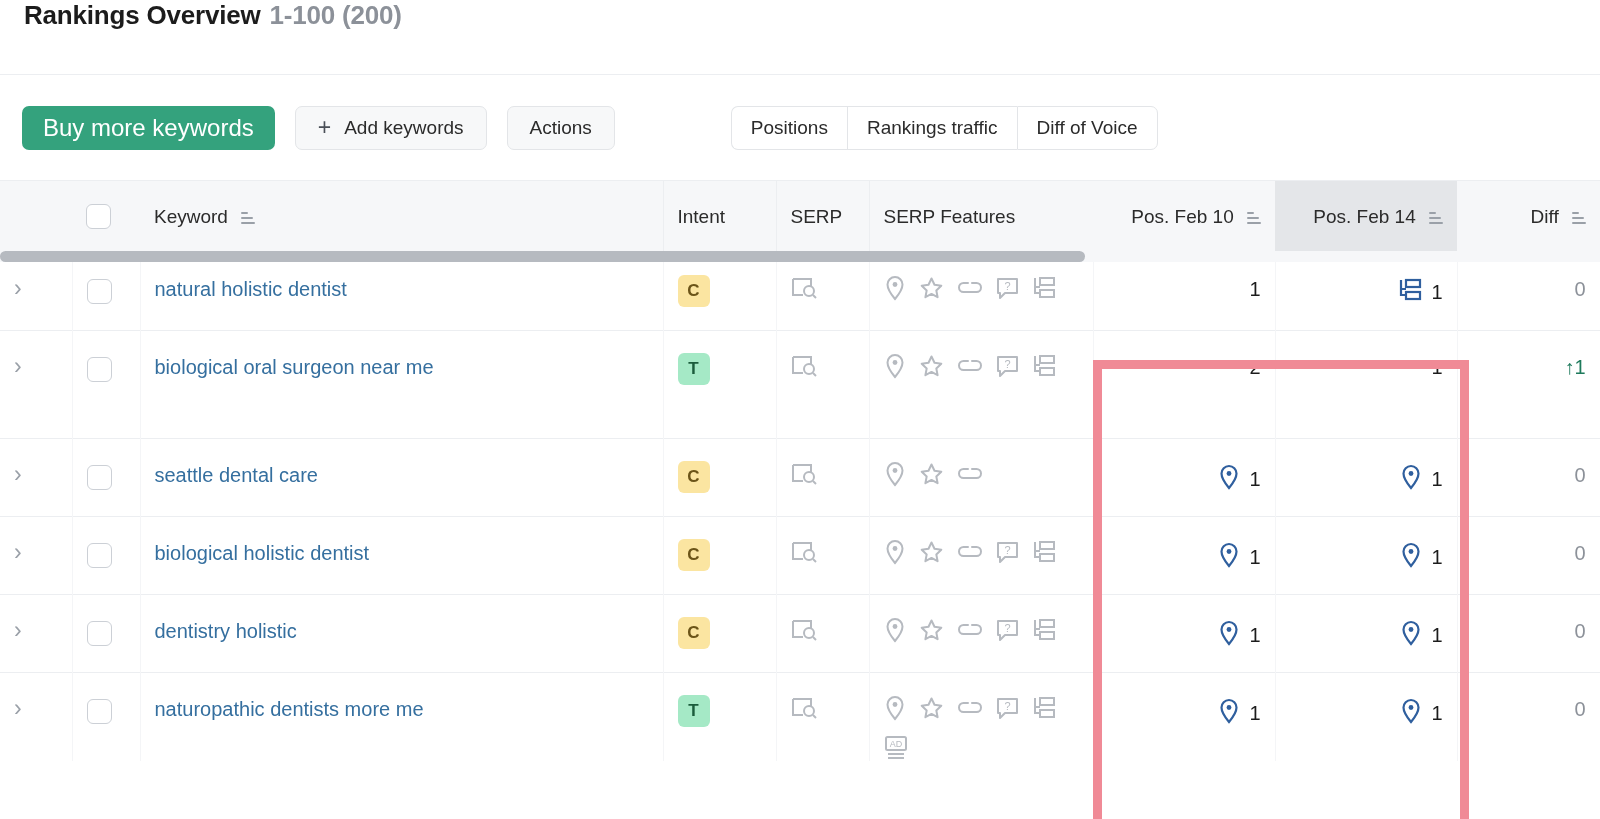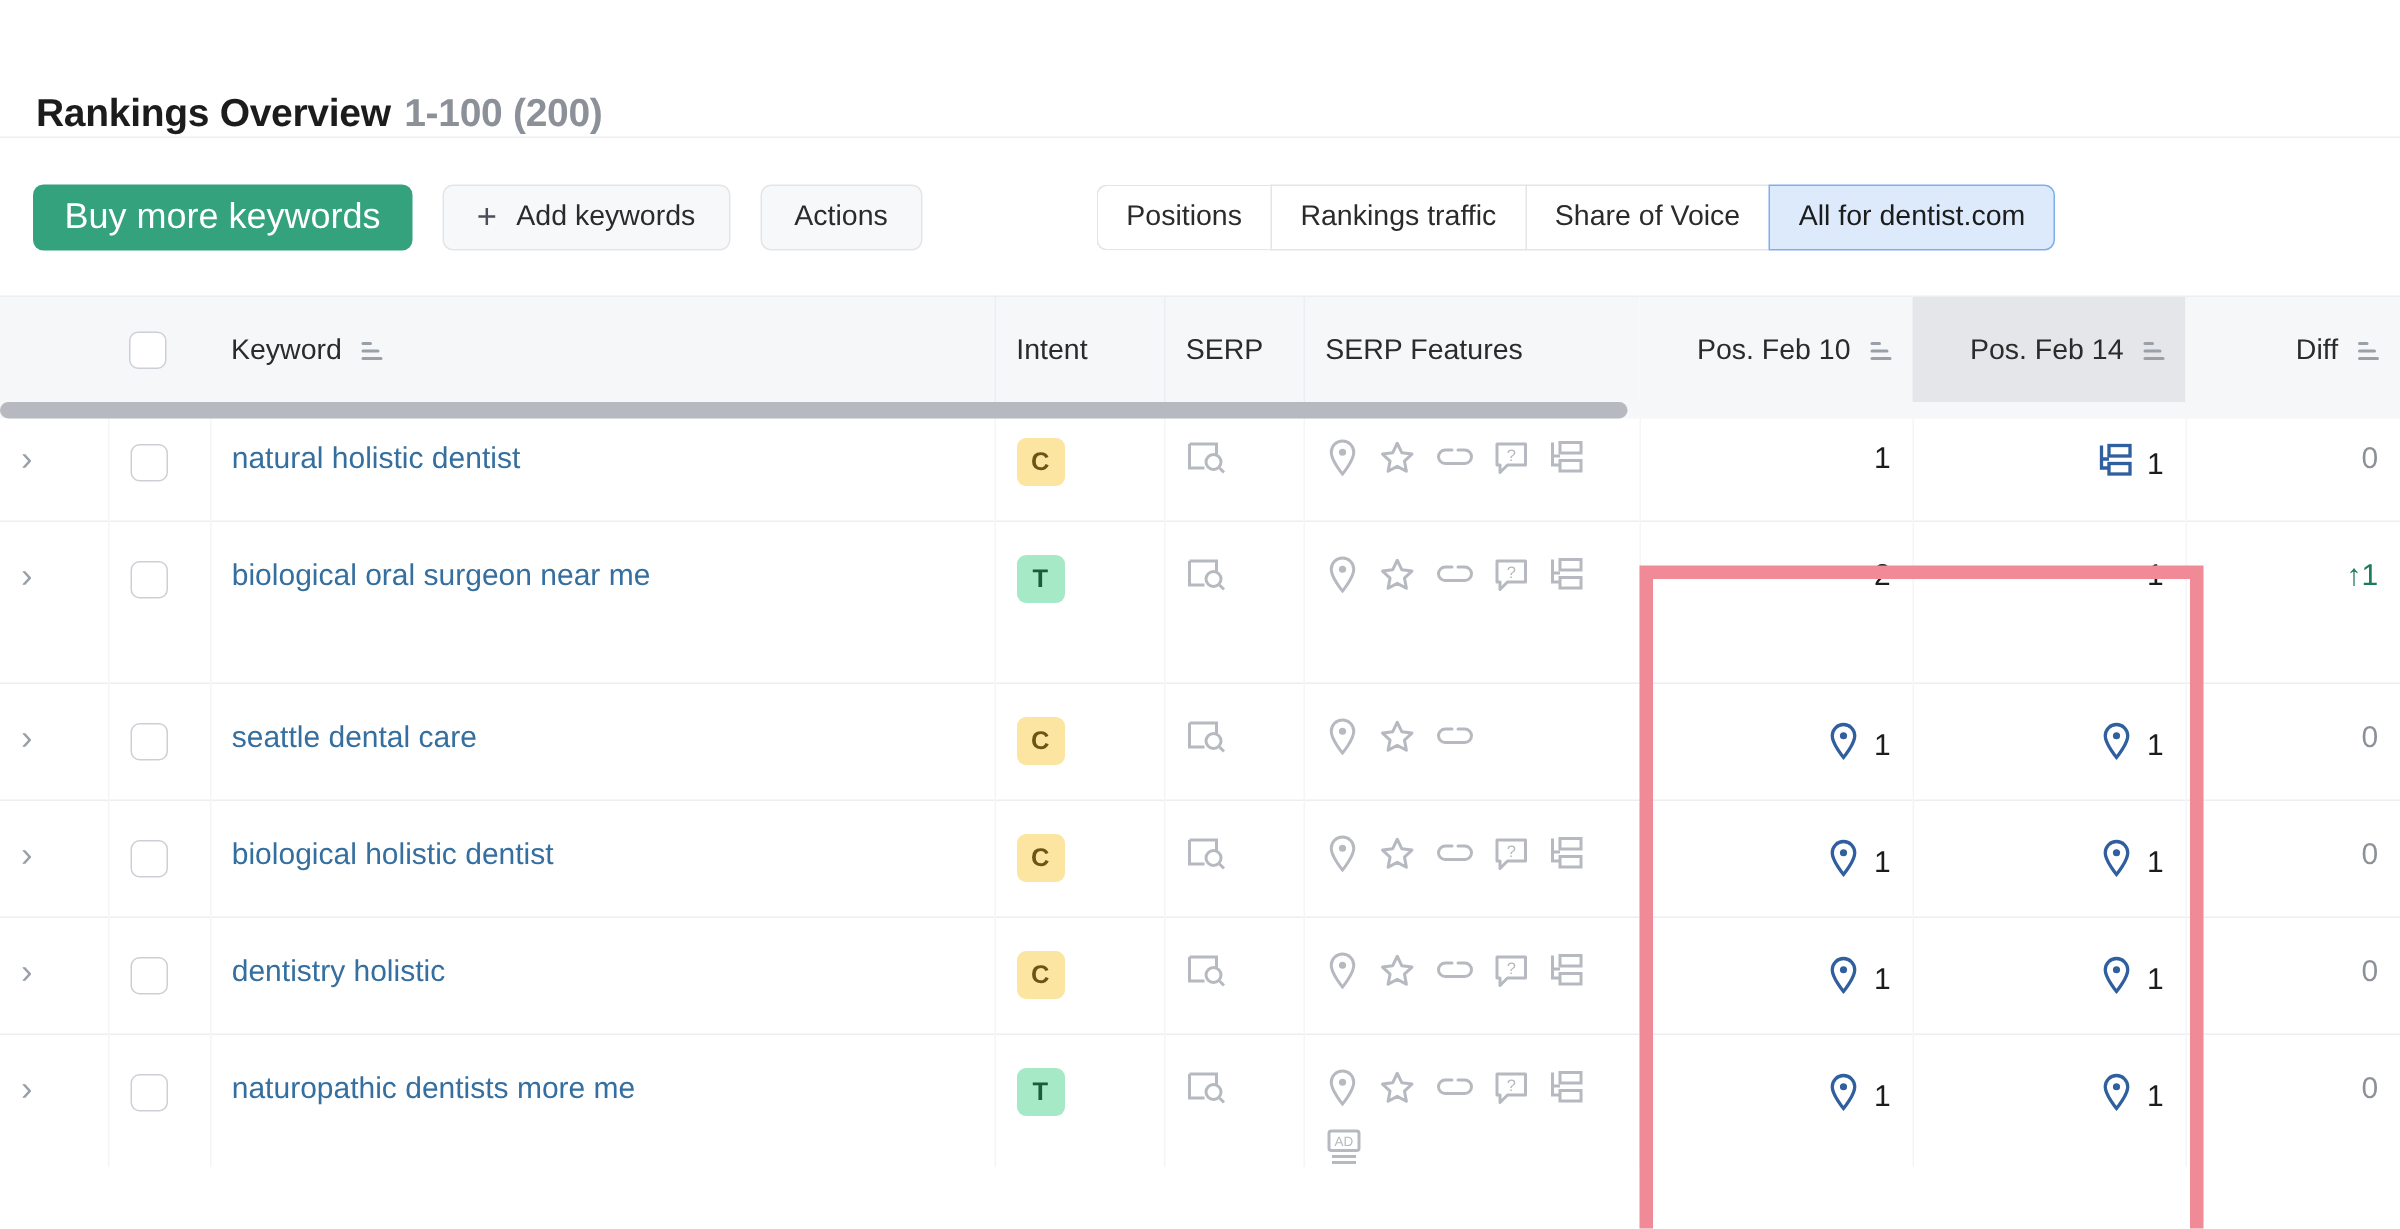--- a/index.html
+++ b/index.html
@@ -7,23 +7,23 @@
     width: 1600px;
     height: 819px;
     background: #ffffff;
     font-family: "Liberation Sans", sans-serif;
     color: #222;
     overflow: hidden;
   }
 
   
   .page-header {
-    height: 92px;
+    height: 75px;
     display: flex;
-    align-items: flex-end;
+    align-items: flex-start;
     padding: 0 24px;
     border-bottom: 1px solid #eceef1;
   }
   .page-title {
     font-size: 26px;
     font-weight: bold;
     color: #1c1c1c;
     letter-spacing: -0.2px;
   }
   .page-title-sub {
@@ -252,22 +252,21 @@
   <button class="btn btn-secondary">
     <span class="btn-plus">+</span>
     <span>Add keywords</span>
   </button>
 
   <button class="btn btn-secondary">Actions</button>
 
   <div class="segmented">
     <div class="seg-item">Positions</div>
     <div class="seg-item">Rankings traffic</div>
-    <div class="seg-item">Share of Voice</div>
-    <div class="seg-item active">All for dentist.com</div>
+    <div class="seg-item">Diff of Voice</div>
   </div>
 </div>
 
 <div class="table-wrap">
 
   <table class="rank-table">
     <colgroup>
       <col style="width:72px">
       <col style="width:68px">
       <col style="width:523px">

